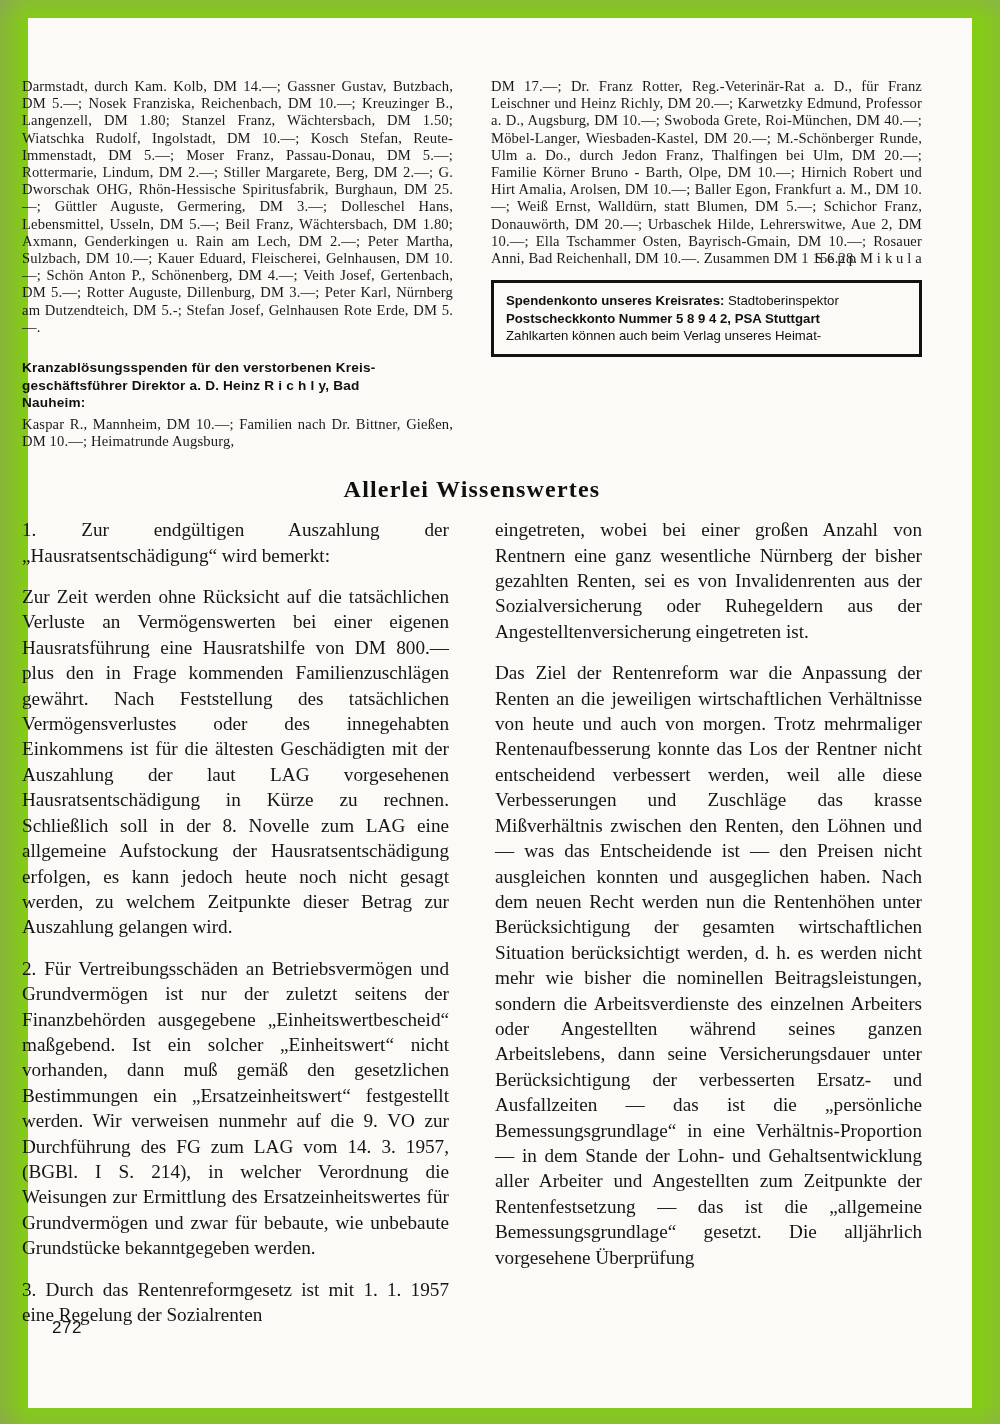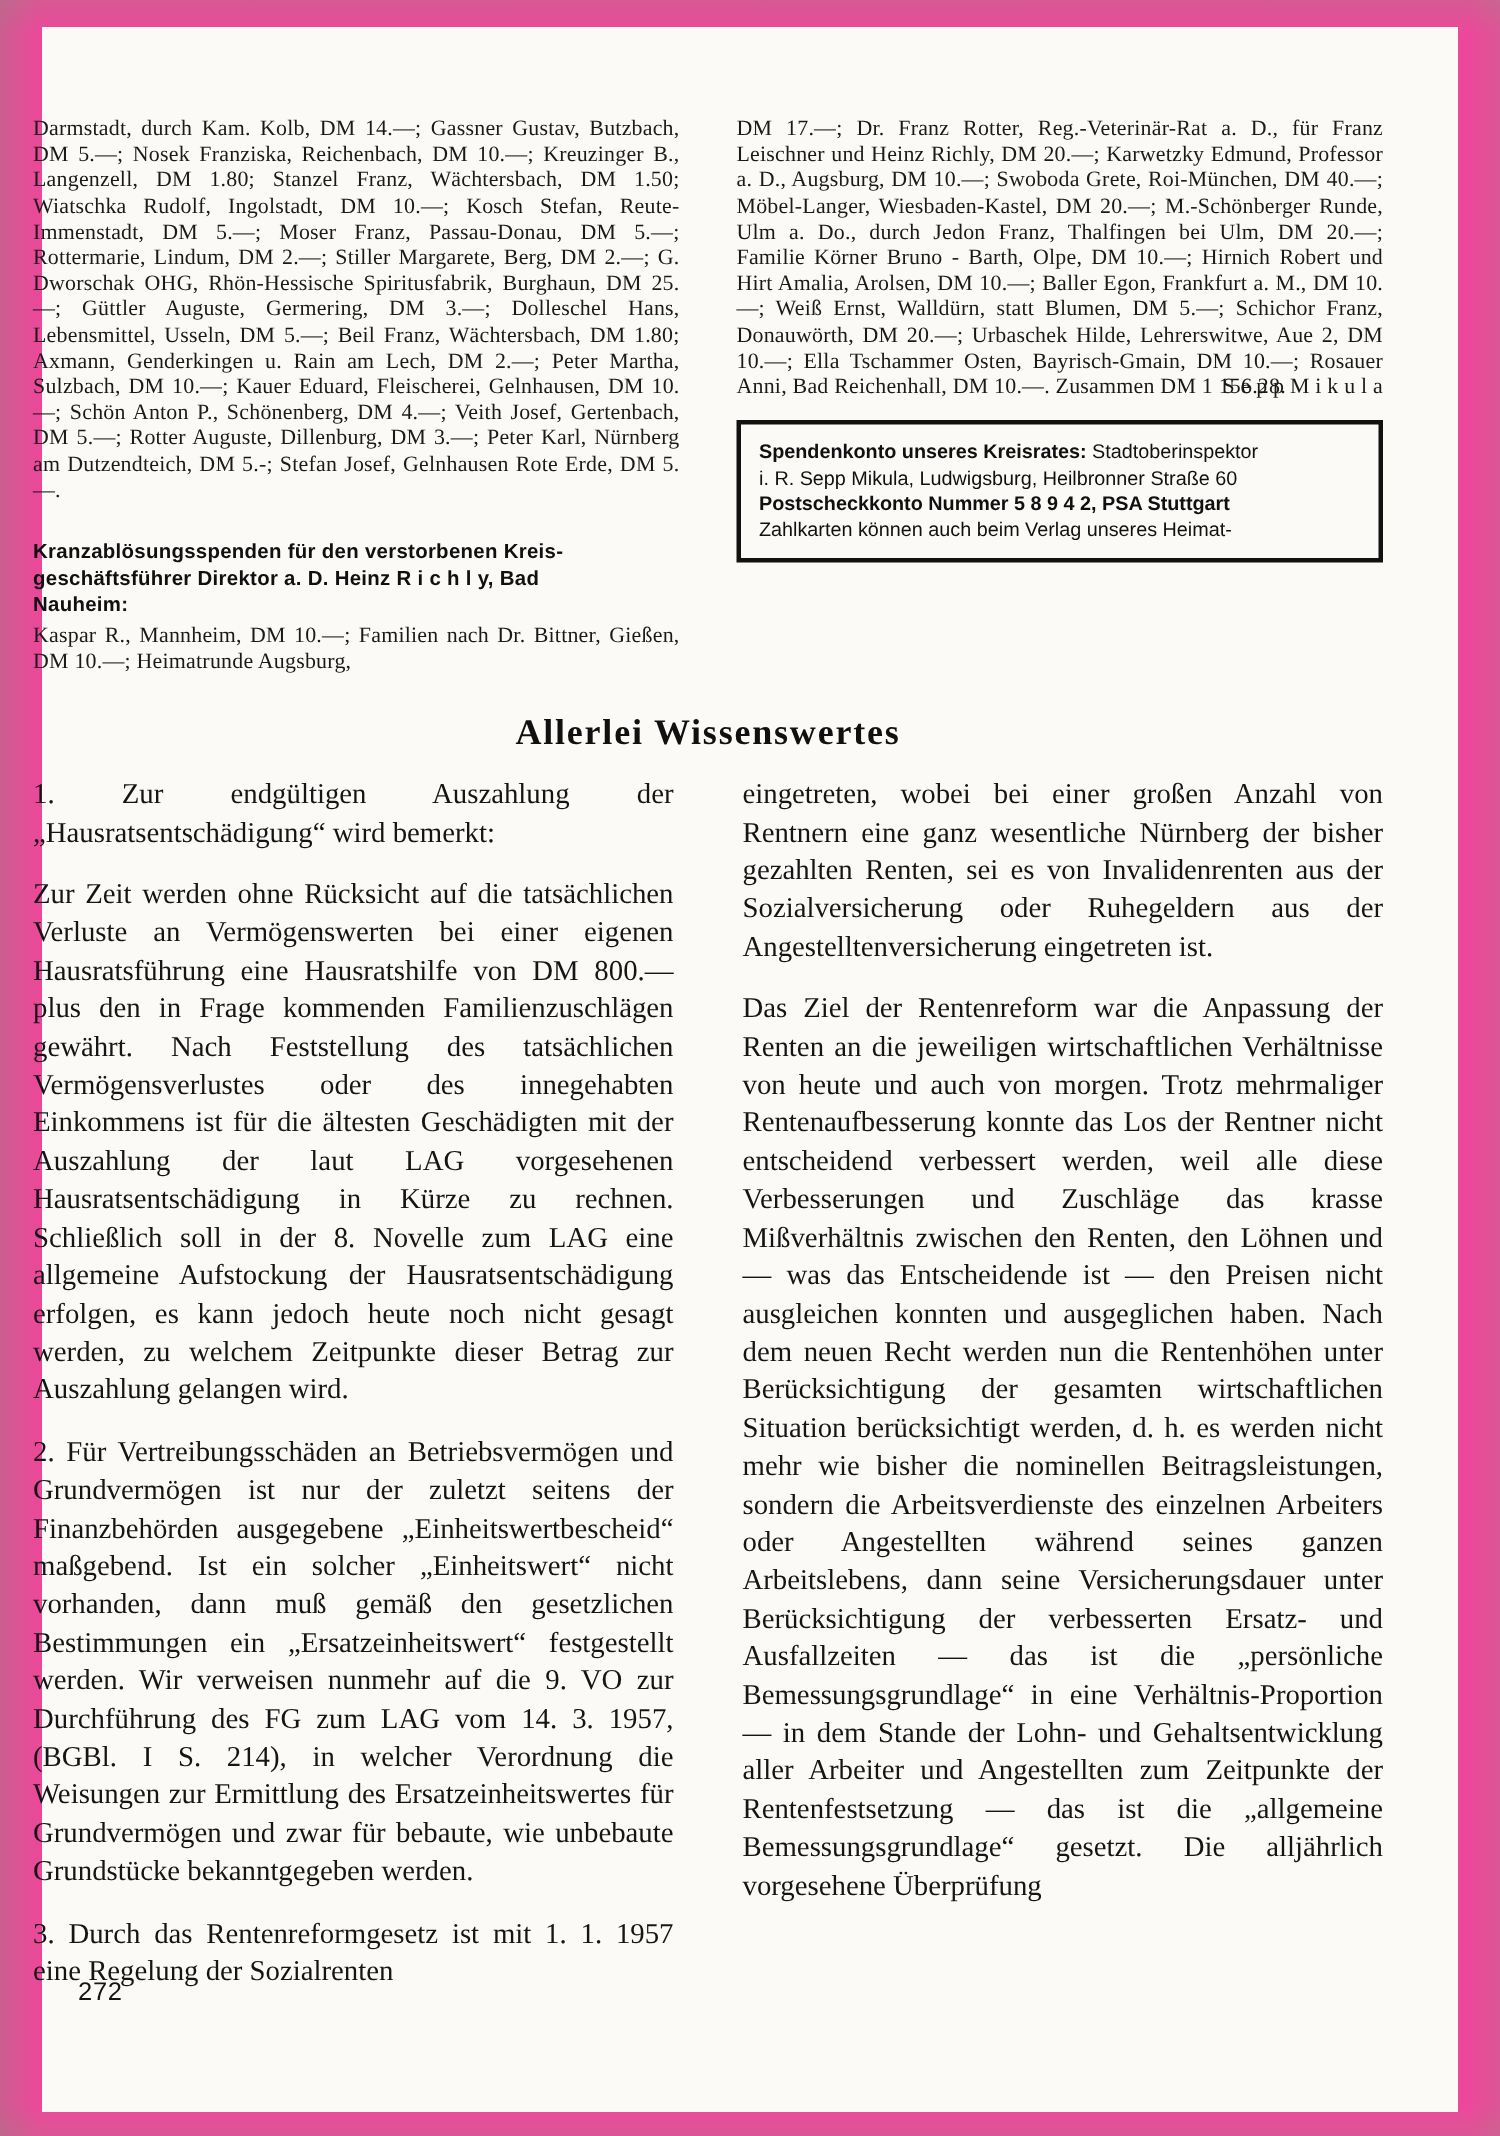--- a/index.html
+++ b/index.html
@@ -13,21 +13,21 @@
     position: relative;
     font-family: "Liberation Serif", serif;
     color: #141414;
     overflow: hidden;
   }
   .page {
     position: absolute;
     left: 0; top: 0;
     width: 1000px;
     height: 1424px;
-    background: #ec4899;
+    background: #84cc16;
   }
   
   .page::before {
     content: "";
     position: absolute;
     inset: 0;
     background:
       linear-gradient(90deg, rgba(140,135,125,0.35) 0px, rgba(255,255,255,0) 26px),
       linear-gradient(180deg, rgba(150,145,135,0.25) 0px, rgba(255,255,255,0) 22px),
       linear-gradient(0deg, rgba(150,145,135,0.20) 0px, rgba(255,255,255,0) 20px),
@@ -156,21 +156,20 @@
       </div>
 
       <div class="top-col">
         <div class="donor-text">DM 17.—; Dr. Franz Rotter, Reg.-Veterinär-Rat a. D., für Franz Leischner und Heinz Richly, DM 20.—; Karwetzky Edmund, Professor a. D., Augsburg, DM 10.—; Swoboda Grete, Roi-München, DM 40.—; Möbel-Langer, Wiesbaden-Kastel, DM 20.—; M.-Schönberger Runde, Ulm a. Do., durch Jedon Franz, Thalfingen bei Ulm, DM 20.—; Familie Körner Bruno - Barth, Olpe, DM 10.—; Hirnich Robert und Hirt Amalia, Arolsen, DM 10.—; Baller Egon, Frankfurt a. M., DM 10.—; Weiß Ernst, Walldürn, statt Blumen, DM 5.—; Schichor Franz, Donauwörth, DM 20.—; Urbaschek Hilde, Lehrerswitwe, Aue 2, DM 10.—; Ella Tschammer Osten, Bayrisch-Gmain, DM 10.—; Rosauer Anni, Bad Reichenhall, DM 10.—. Zusammen DM 1 156.28.</div>
         <div class="donor-text" style="text-align:right; margin-top:-17.2px;">S e p p   M i k u l a</div>
 
         <div class="acct-box">
           <p>
             <b>Spendenkonto unseres Kreisrates:</b><span> Stadtoberinspektor</span>
           </p>
-          <p>i. R. Sepp Mikula, Ludwigsburg, Heilbronner Straße 60</p>
           <p><b>Postscheckkonto Nummer 5 8 9 4 2, PSA Stuttgart</b></p>
           <p>Zahlkarten können auch beim Verlag unseres Heimat-</p>
         </div>
       </div>
     </div>
 
     <div class="headline">Allerlei Wissenswertes</div>
 
     <div class="main-cols">
       <div class="main-col">

